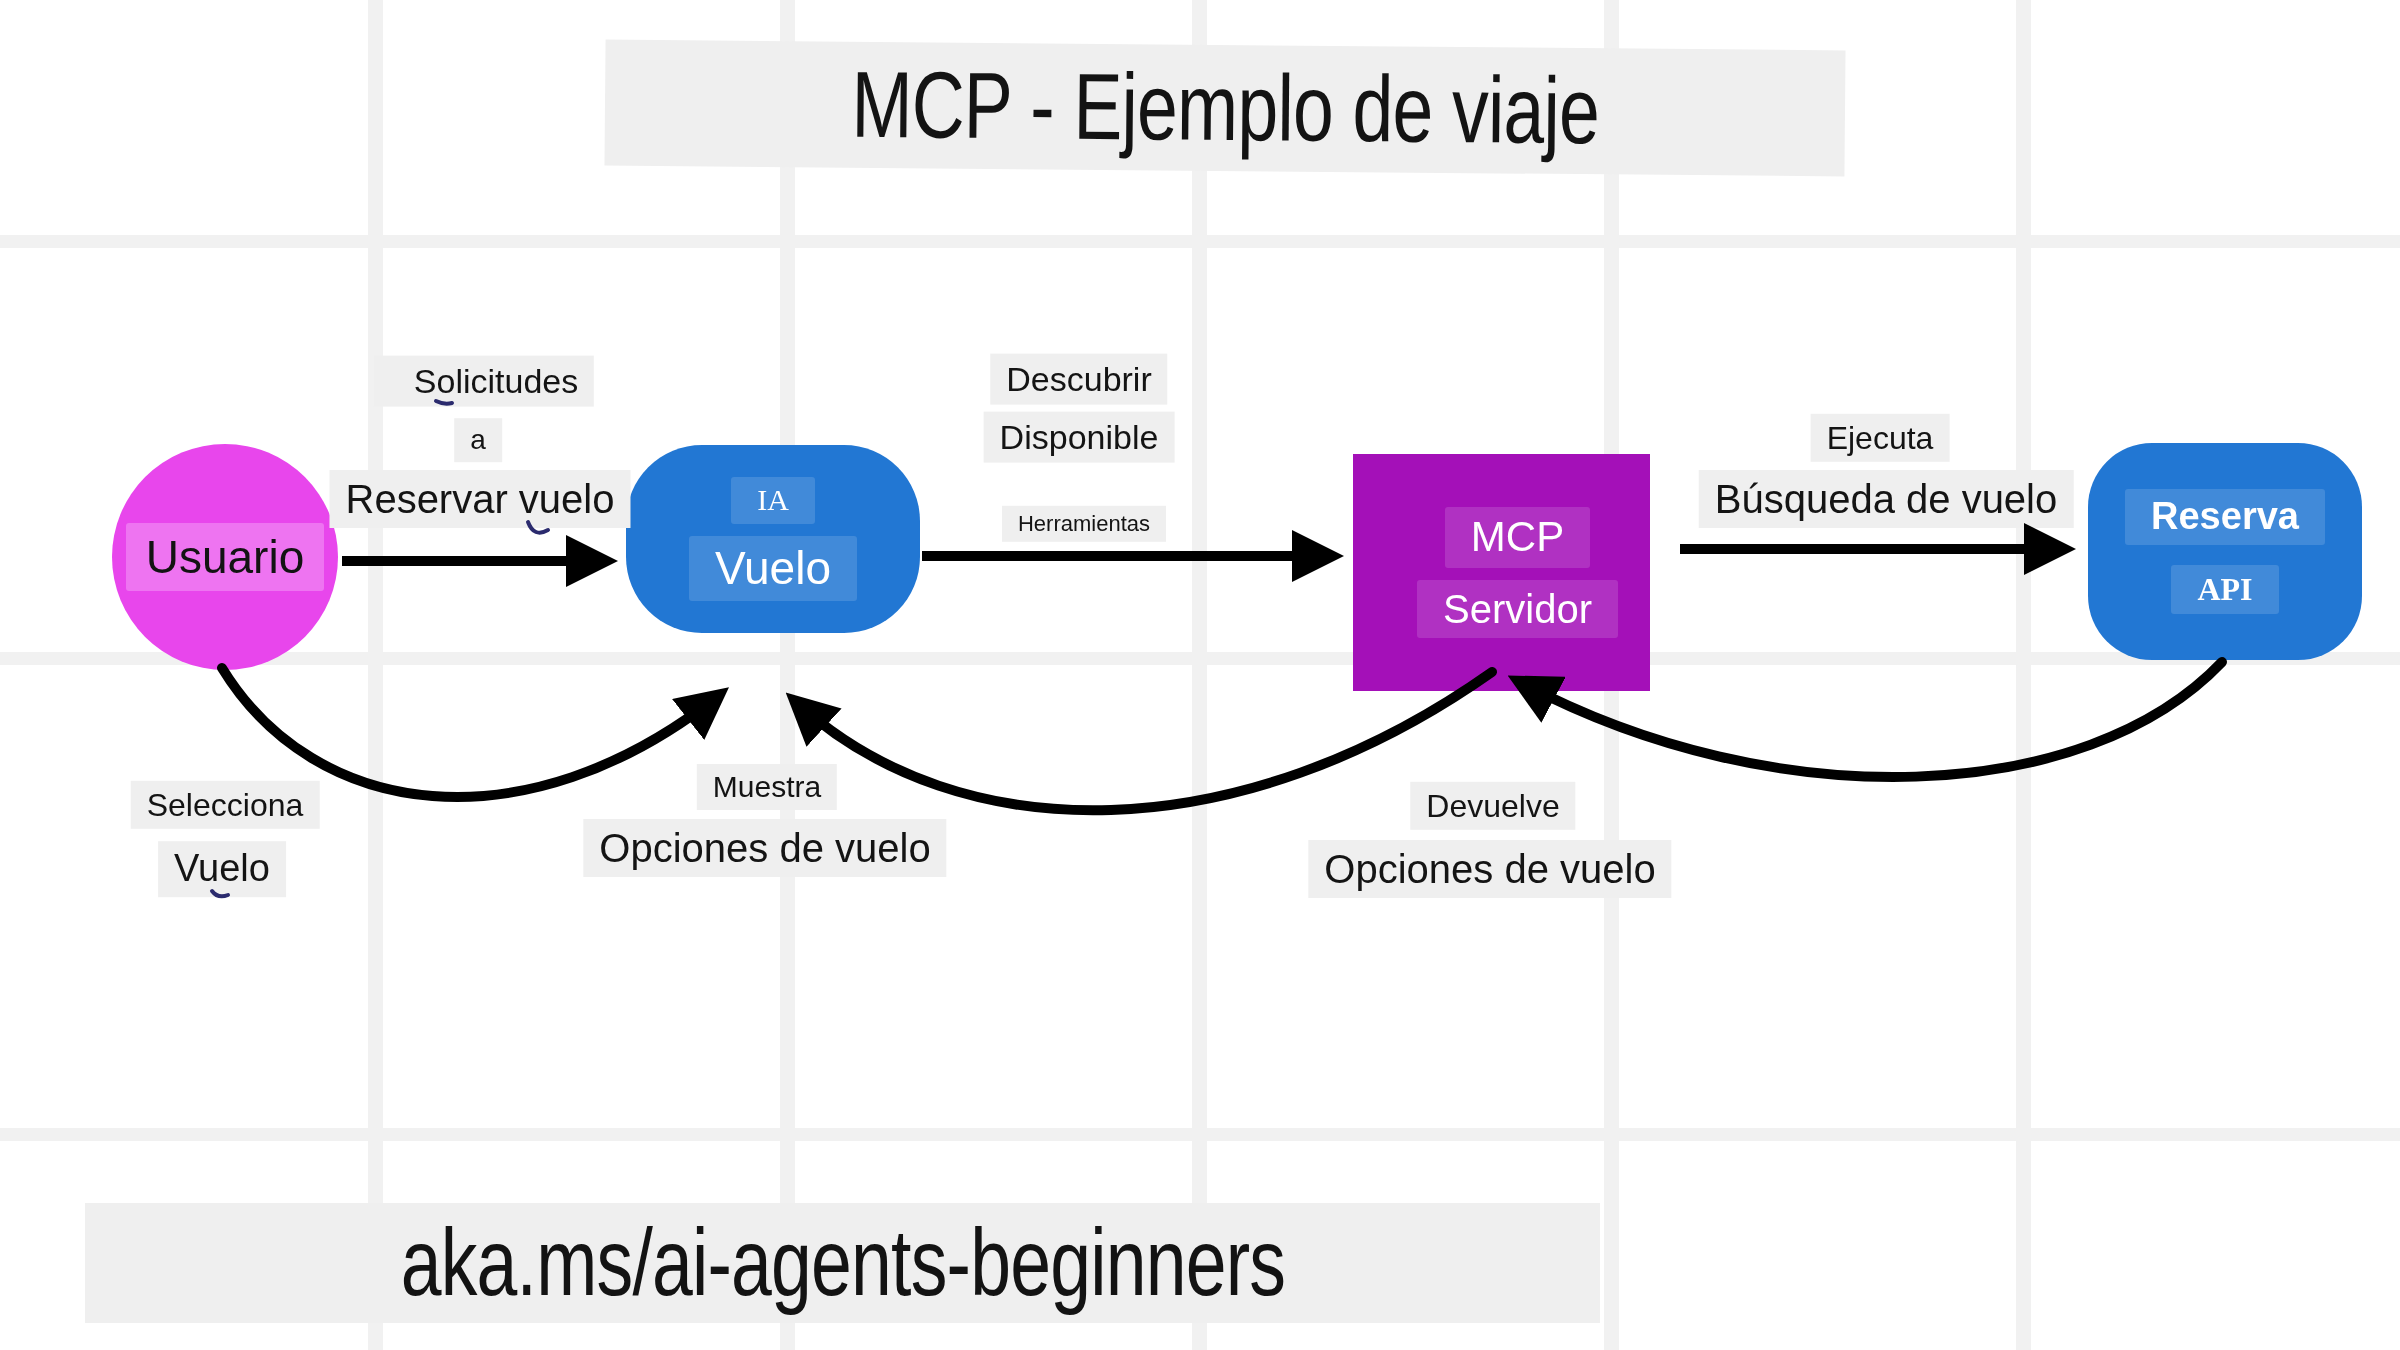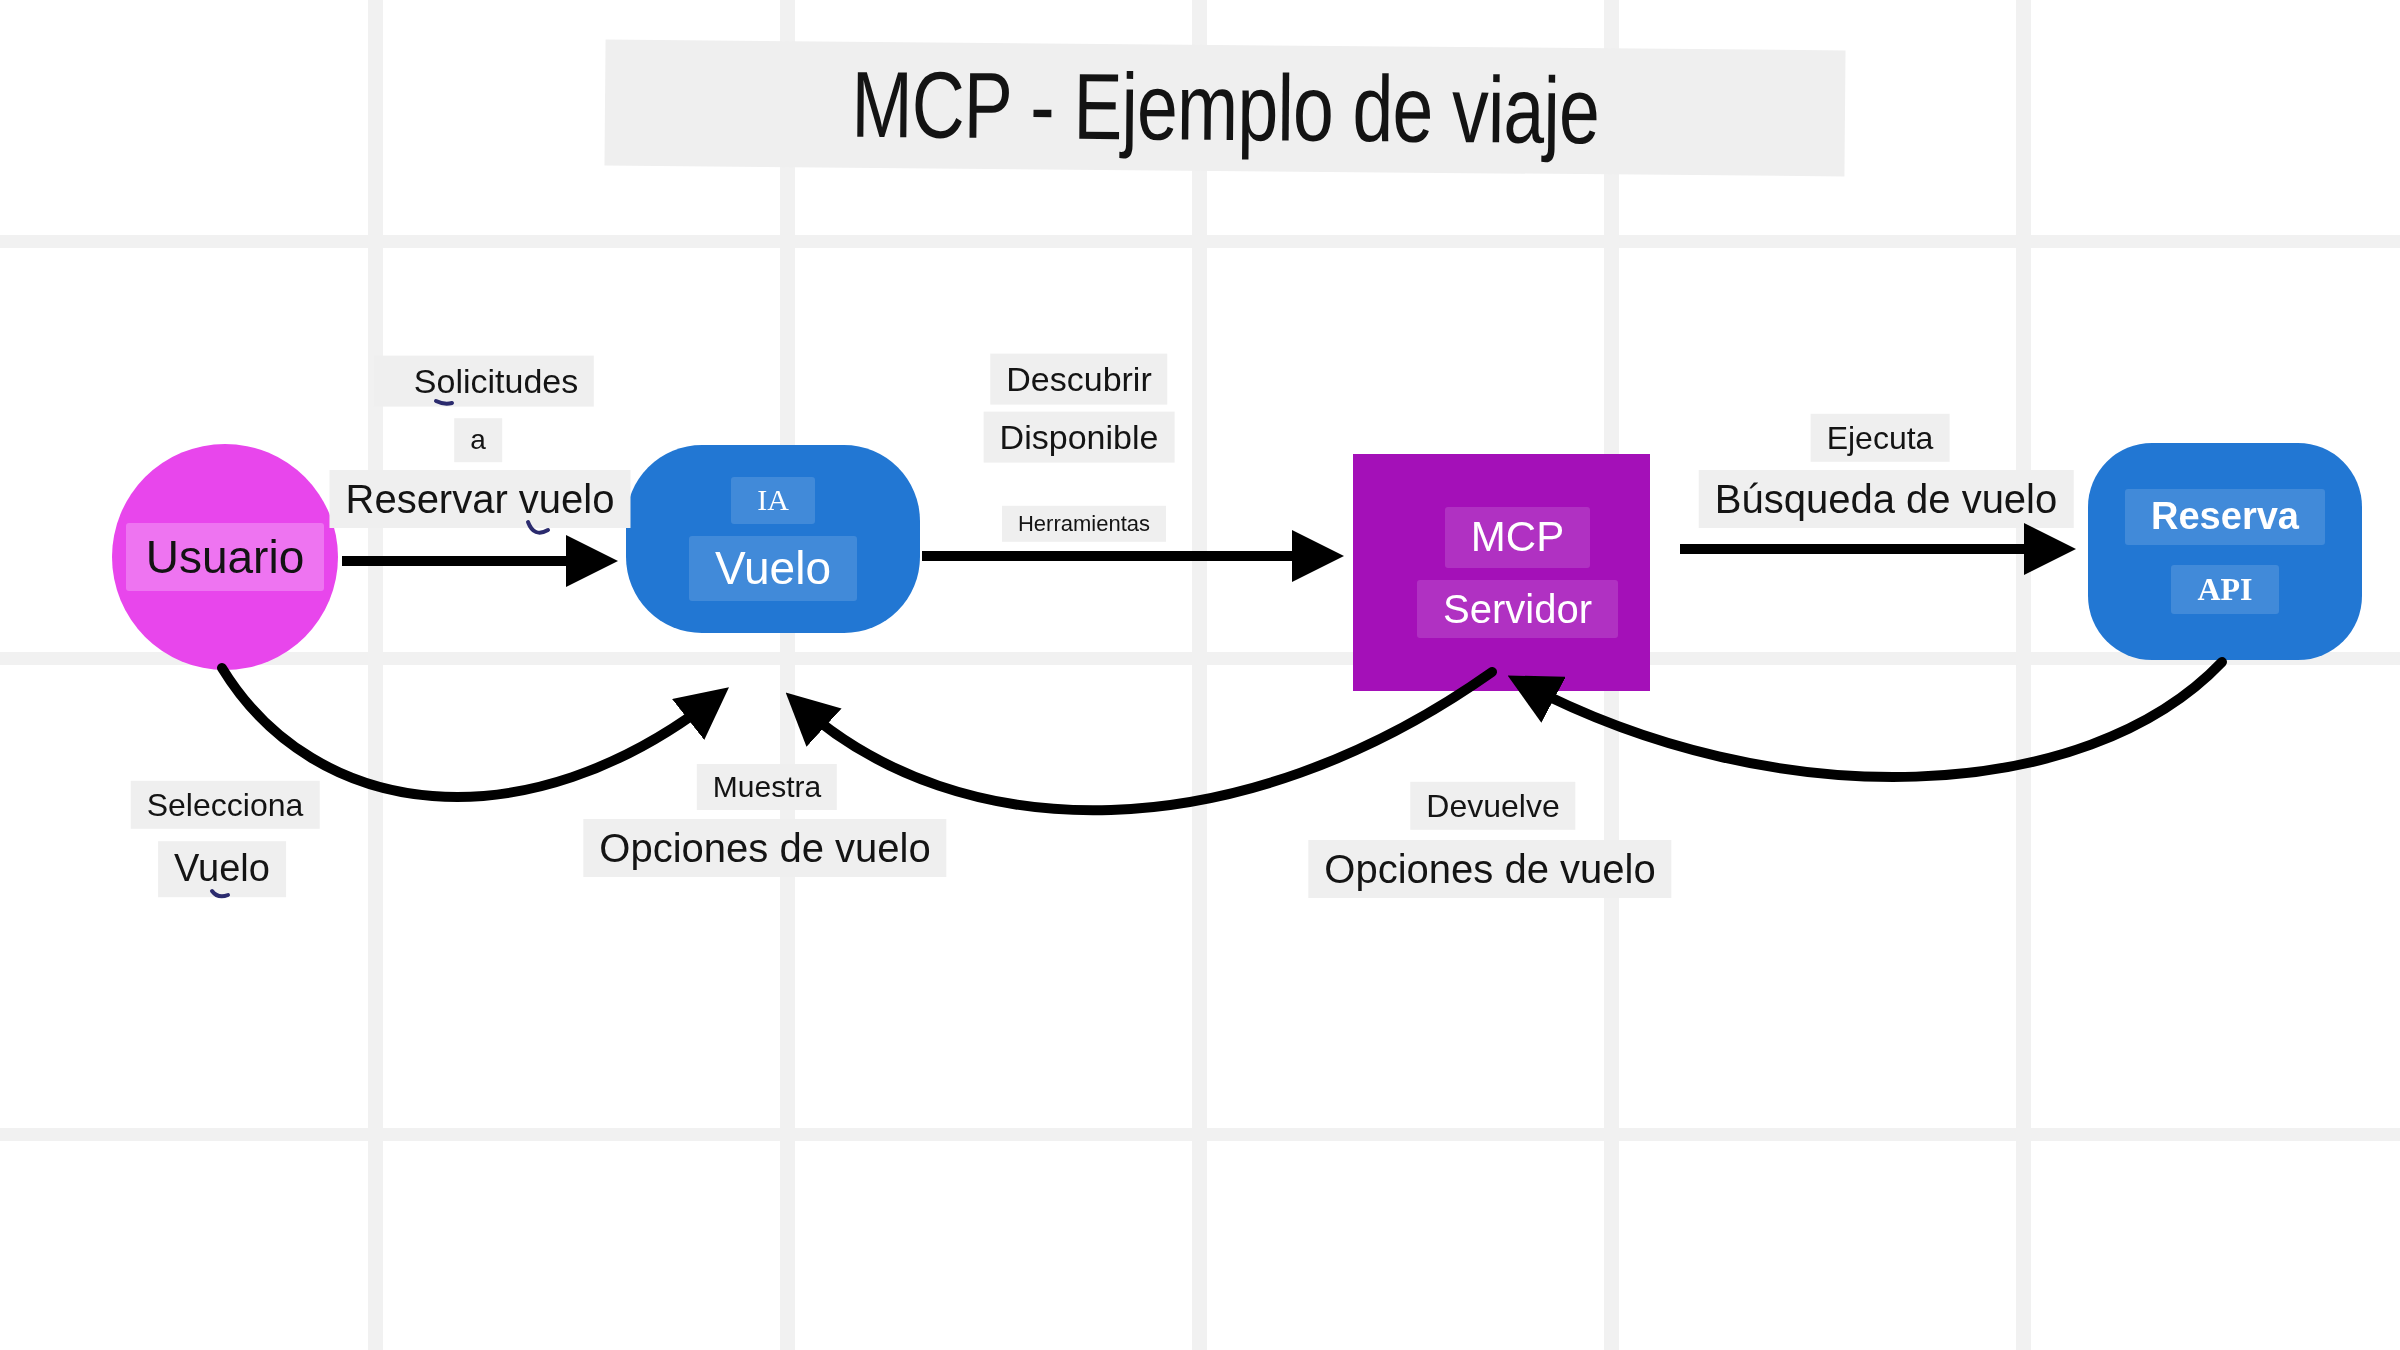--- a/index.html
+++ b/index.html
@@ -115,14 +115,17 @@
     <path d="M 1680 549 H 2062" stroke="#000" stroke-width="10" fill="none" marker-end="url(#ah)"></path>
     <path d="M 222 668 C 315 820 525 848 718 696" stroke="#000" stroke-width="10" fill="none" stroke-linecap="round" marker-end="url(#ah)"></path>
     <path d="M 1492 672 C 1240 850 960 852 796 702" stroke="#000" stroke-width="10" fill="none" stroke-linecap="round" marker-end="url(#ah)"></path>
     <path d="M 2222 662 C 2086 805 1776 818 1520 682" stroke="#000" stroke-width="10" fill="none" stroke-linecap="round" marker-end="url(#ah)"></path>
 
     <path d="M 436 401 q 8 4 16 2" stroke="#2b2b6e" stroke-width="4" fill="none" stroke-linecap="round"></path>
     <path d="M 528 522 q 6 16 20 8" stroke="#2b2b6e" stroke-width="4" fill="none" stroke-linecap="round"></path>
     <path d="M 212 891 q 6 8 16 4" stroke="#2b2b6e" stroke-width="4" fill="none" stroke-linecap="round"></path>
   </svg>
 
+  <div class="banner" style="left:85px;top:1203px;width:1515px;height:120px;">
+    <span class="banner-text">aka.ms/ai-agents-beginners</span>
+  </div>
 
 </div>
 
 </body></html>

